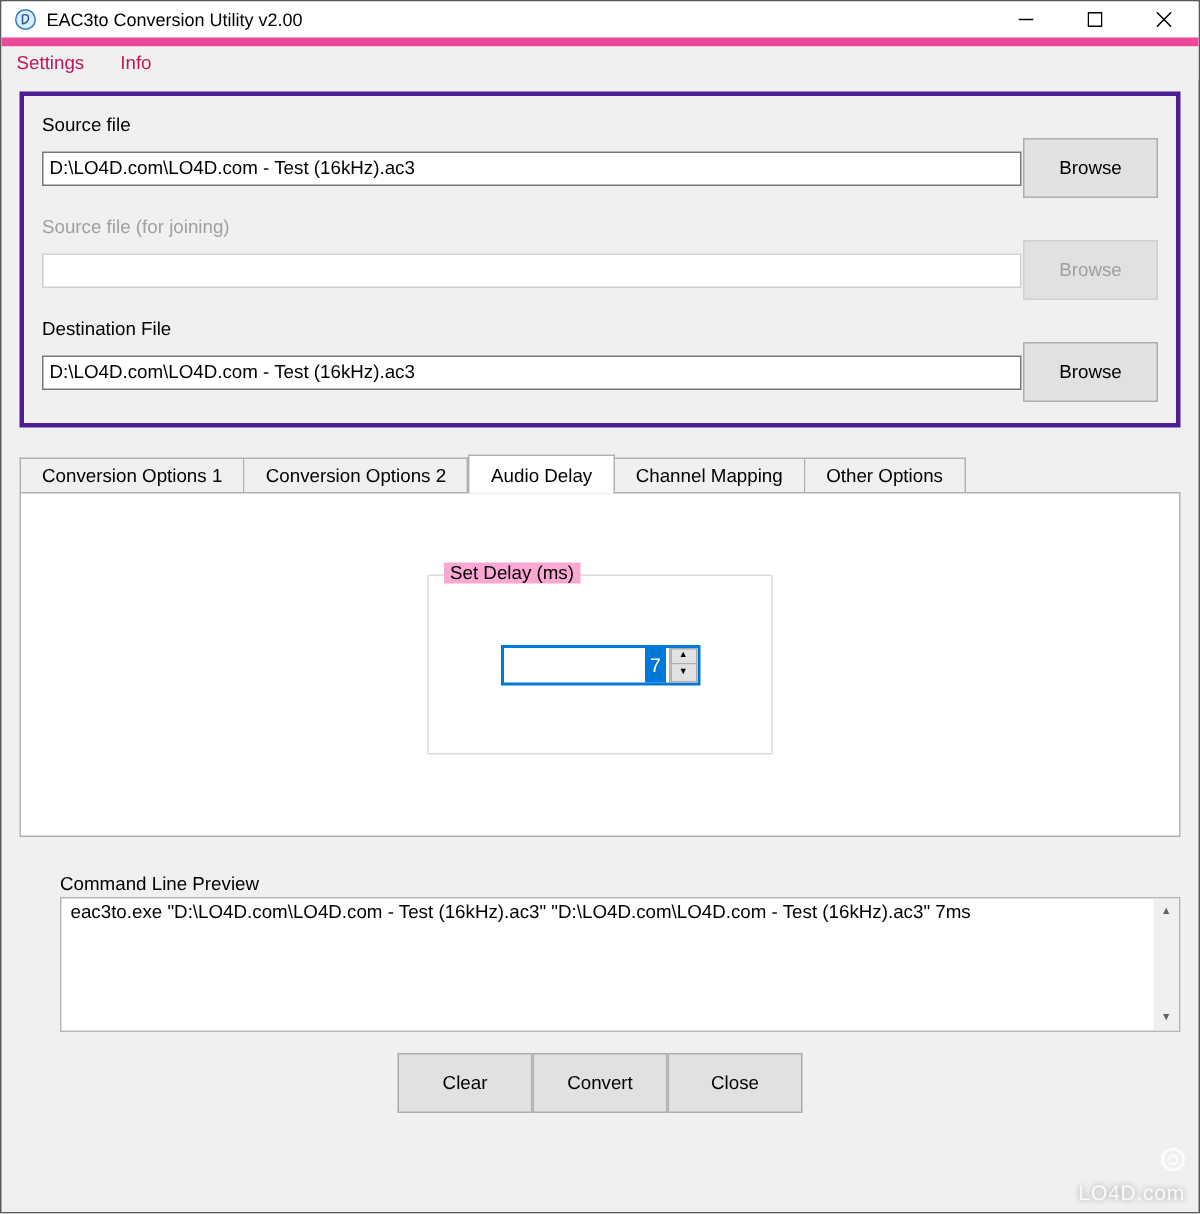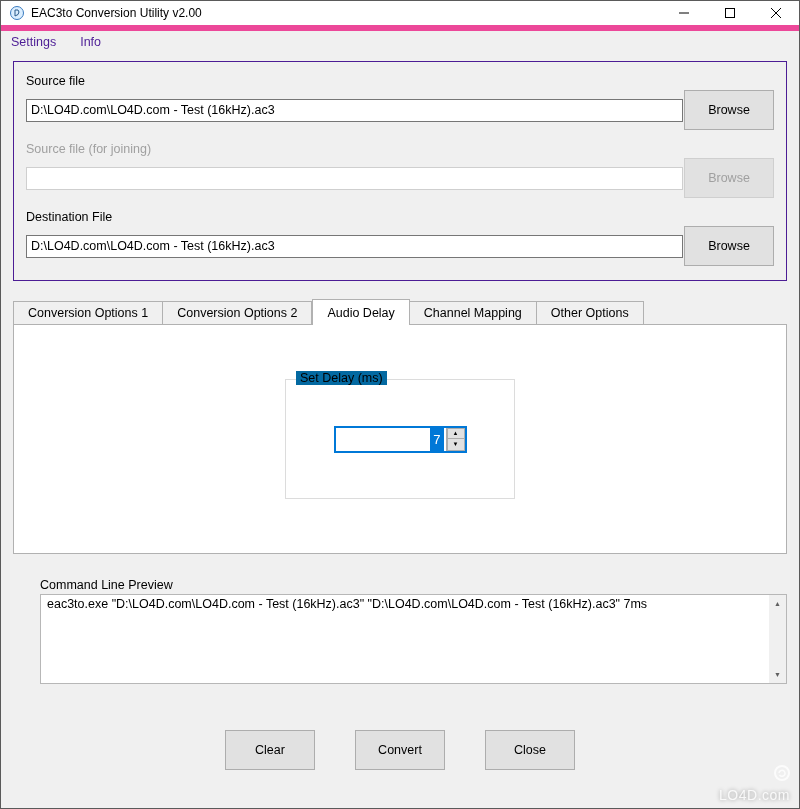--- a/index.html
+++ b/index.html
@@ -5,50 +5,50 @@
   * { box-sizing: border-box; font-family: "Segoe UI", Tahoma, sans-serif; }
   body { margin:0; background:#fff; width:800px; height:809px; overflow:hidden; position:relative; }
   .window { width:800px; height:809px; border:1px solid #5a5a5a; background:#f0f0f0; display:flex; flex-direction:column; }
   .titlebar { height:30px; background:#fff; display:flex; align-items:center; border-bottom:6px solid #ec4899; }
   .titlebar .icon { width:16px; height:16px; margin:0 6px 0 8px; }
   .titlebar .title { font-size:12px; color:#000; flex:0 0 auto; }
   .titlebar .spacer { flex:1; }
   .winbtn { width:46px; height:30px; display:flex; align-items:center; justify-content:center; }
   .winbtn svg { width:10px; height:10px; }
   .menubar { height:22px; background:#f0f0f0; display:flex; align-items:center; padding:0 10px; font-size:12.5px; gap:24px; }
-  .menubar span { color:#4c1d95; }
+  .menubar span { color:#be185d; }
   .client { flex:1; padding:8px 12px 0 12px; display:flex; flex-direction:column; }
-  .fieldset-main { border:1px solid #4c1d95; padding:10px 12px 14px 12px; background:#f0f0f0; }
+  .fieldset-main { border:3px solid #4c1d95; padding:10px 12px 14px 12px; background:#f0f0f0; }
   .lbl { font-size:12.5px; color:#000; margin:2px 0 2px 0; display:block; }
   .lbl.disabled { color:#a0a0a0; }
   .row { display:flex; align-items:center; gap:1px; }
   .tinput { flex:1; height:23px; border:1px solid #767676; background:#fff; font-size:12.5px; padding:1px 4px; }
   .tinput.disabled { background:#fff; border:1px solid #cfcfcf; }
   .btn { width:90px; height:40px; border:1px solid #adadad; background:#e1e1e1; font-size:12.5px; display:flex; align-items:center; justify-content:center; }
   .btn.disabled { color:#a0a0a0; background:#e1e1e1; border-color:#cfcfcf; }
   .gap{height:10px;}
   .tabs-wrap{margin-top:18px;}
   .tabstrip { display:flex; align-items:flex-end; position:relative; z-index:2;}
   .tab { border:1px solid #b1b1b1; border-bottom:none; background:#f0f0f0; font-size:12.5px; padding:4px 14px; margin-right:0px; position:relative; }
   .tab + .tab { border-left:none; }
   .tab.active { background:#fff; padding-top:6px; padding-bottom:5px; margin-bottom:-1px; border-left:1px solid #b1b1b1; z-index:3;}
   .tabpanel { border:1px solid #b1b1b1; background:#fff; height:230px; position:relative; z-index:1; display:flex; align-items:center; justify-content:center;}
   .delay-group { border:1px solid #dcdcdc; width:230px; height:120px; position:relative; display:flex; align-items:center; justify-content:center; }
-  .delay-legend { position:absolute; top:-9px; left:10px; background:#0369a1; padding:0 4px; font-size:12.5px; }
+  .delay-legend { position:absolute; top:-9px; left:10px; background:#f9a8d4; padding:0 4px; font-size:12.5px; }
   .spinbox { display:flex; border:2px solid #0078d7; height:27px; }
   .spin-sel { display:inline-block; background:#0078d7; color:#fff; padding:1px 3px; font-size:13px; line-height:21px; }
   .spin-wrap-in { display:flex; align-items:center; width:110px; justify-content:flex-end; padding-right:2px;}
   .spin-btns { display:flex; flex-direction:column; border-left:1px solid #acacac; }
   .spin-btn { width:18px; height:11.5px; border:1px solid #acacac; background:#e1e1e1; display:flex; align-items:center; justify-content:center; font-size:6px; line-height:0;}
   .spin-btn + .spin-btn { border-top:none; }
   .cmd-area { margin-top:22px;padding-left:27px; }
   .cmd-box { border:1px solid #b7b7b7; background:#fff; height:90px; position:relative; padding:2px 20px 2px 6px; font-size:12.5px; color:#000; overflow:hidden;}
   .cmd-scroll { position:absolute; right:0; top:0; bottom:0; width:17px; background:#f0f0f0; display:flex; flex-direction:column; justify-content:space-between;}
   .sc-btn { height:17px; display:flex; align-items:center; justify-content:center; font-size:7px; color:#606060;}
-  .bottom-btns { display:flex; justify-content:center; gap:40px; padding:14px 0 10px 0;margin-top:32px;}
+  .bottom-btns { display:flex; justify-content:center; padding:14px 0 10px 0;}
   .watermark { position:absolute; right:10px; bottom:6px; font-size:14px; color:rgba(255,255,255,0.85); text-shadow:0 0 4px rgba(0,0,0,0.4); letter-spacing:0.5px; display:flex; align-items:flex-end; gap:6px; pointer-events:none;flex-direction:column;}
   .watermark .wm-icon{ width:16px; height:16px; border:2px solid rgba(255,255,255,0.8); border-radius:50%; display:flex; align-items:center; justify-content:center;}
 </style>
 </head>
 <body>
 
 <div class="window">
   <div class="titlebar">
     <span class="icon">
       <svg viewBox="0 0 16 16">

